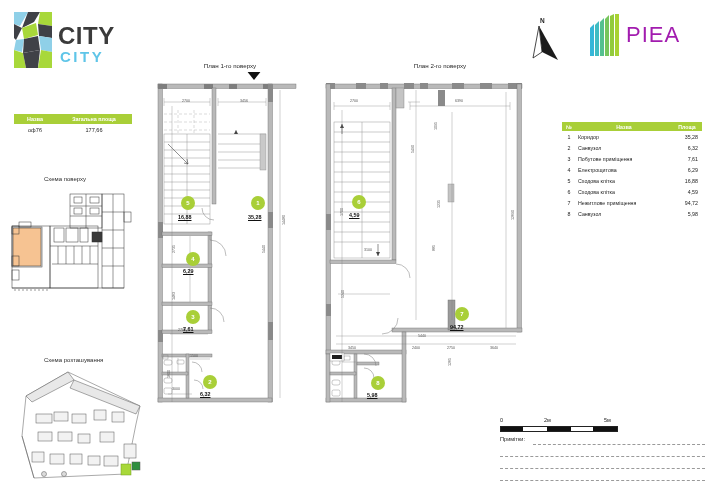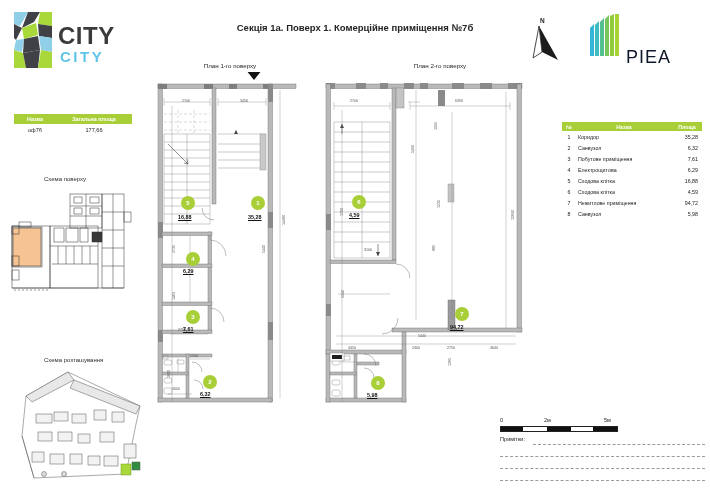--- a/index.html
+++ b/index.html
@@ -26,22 +26,22 @@
   .riel-city{position:absolute;left:46px;top:37px;font-size:15px;font-weight:bold;
     letter-spacing:2.5px;color:#5fc5e8;line-height:1;}
 
   
   #doc-title{left:0;top:22px;width:710px;text-align:center;font-size:9.5px;
     font-weight:bold;color:#232323;}
 
   
   #piea-logo{right:8px;top:14px;width:118px;height:44px;}
   .piea-bars{position:absolute;left:4px;top:0;width:36px;height:42px;}
-  .piea-word{position:absolute;left:42px;top:10px;font-size:18px;letter-spacing:1px;
-    color:#0f172a;line-height:1;margin-top:24px;}
+  .piea-word{position:absolute;left:42px;top:10px;font-size:22px;letter-spacing:1px;
+    color:#a21caf;line-height:1;}
 
   
   #north-arrow{left:528px;top:18px;width:50px;height:52px;}
   #north-arrow .nlabel{position:absolute;left:12px;top:-1px;font-size:6.5px;font-weight:bold;color:#222;}
 
   
   #summary-table{left:14px;top:114px;width:118px;}
   #summary-table .hdr{background:#a9cf38;color:#ffffff;display:flex;
     font-size:5.4px;font-weight:bold;height:10px;align-items:center;}
   #summary-table .hdr span:first-child{width:42px;text-align:center;}
@@ -107,21 +107,20 @@
         <polygon points="25,24 38,26 38,40 27,38" fill="#8fd0e8"></polygon>
         <polygon points="0,38 9,41 12,56 0,56" fill="#a8d83a"></polygon>
         <polygon points="9,41 26,38 24,56 12,56" fill="#3f4147"></polygon>
         <polygon points="27,38 38,40 38,56 24,56" fill="#a8d83a"></polygon>
       </svg>
     </div>
     <div class="riel-word">CITY</div>
     <div class="riel-city">CITY</div>
   </div>
 
-  <div class="abs" id="doc-title">Секція 1а. Поверх 1. Комерційне приміщення №7б</div>
 
   <div class="abs" id="north-arrow">
     <div class="nlabel">N</div>
     <svg width="50" height="52" viewBox="0 0 50 52">
       <polygon points="11,8 30,42 14,34" fill="#1b1b1b"></polygon>
       <polygon points="11,8 14,34 5,40" fill="#ffffff" stroke="#1b1b1b" stroke-width="0.8"></polygon>
     </svg>
   </div>
 
   <div class="abs" id="piea-logo">

